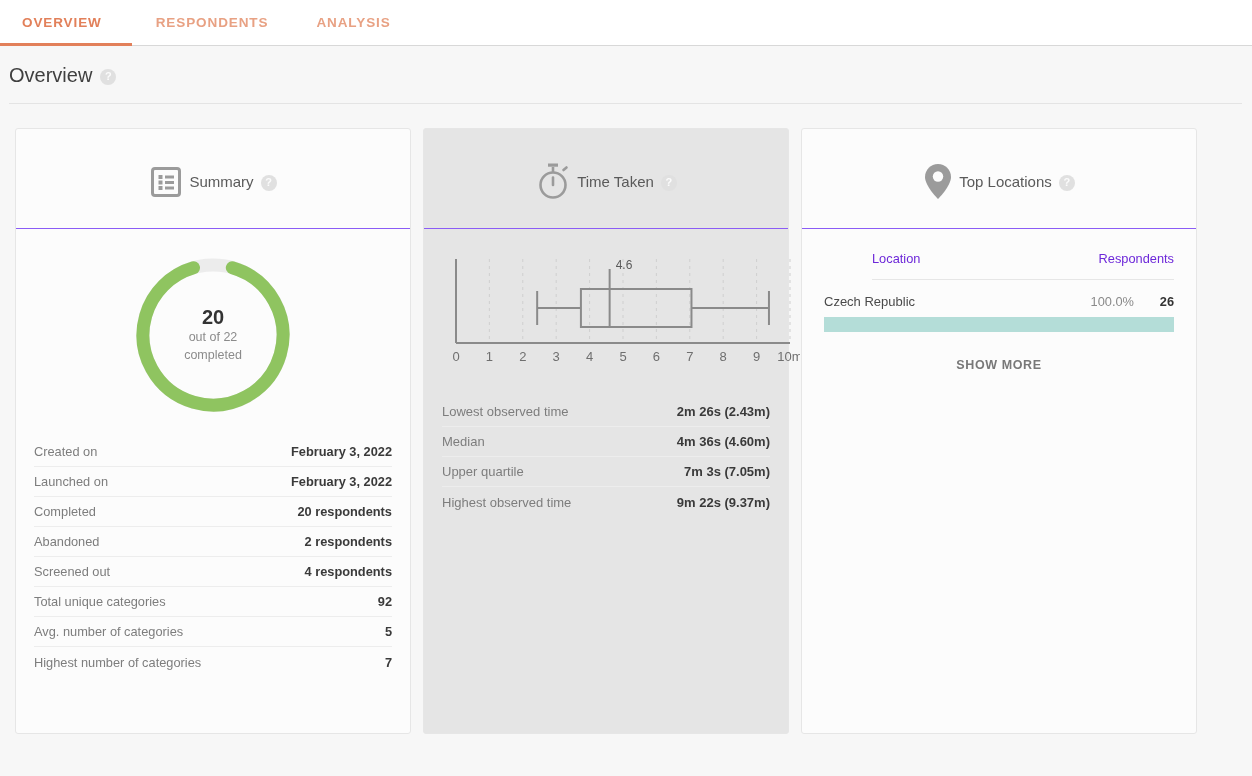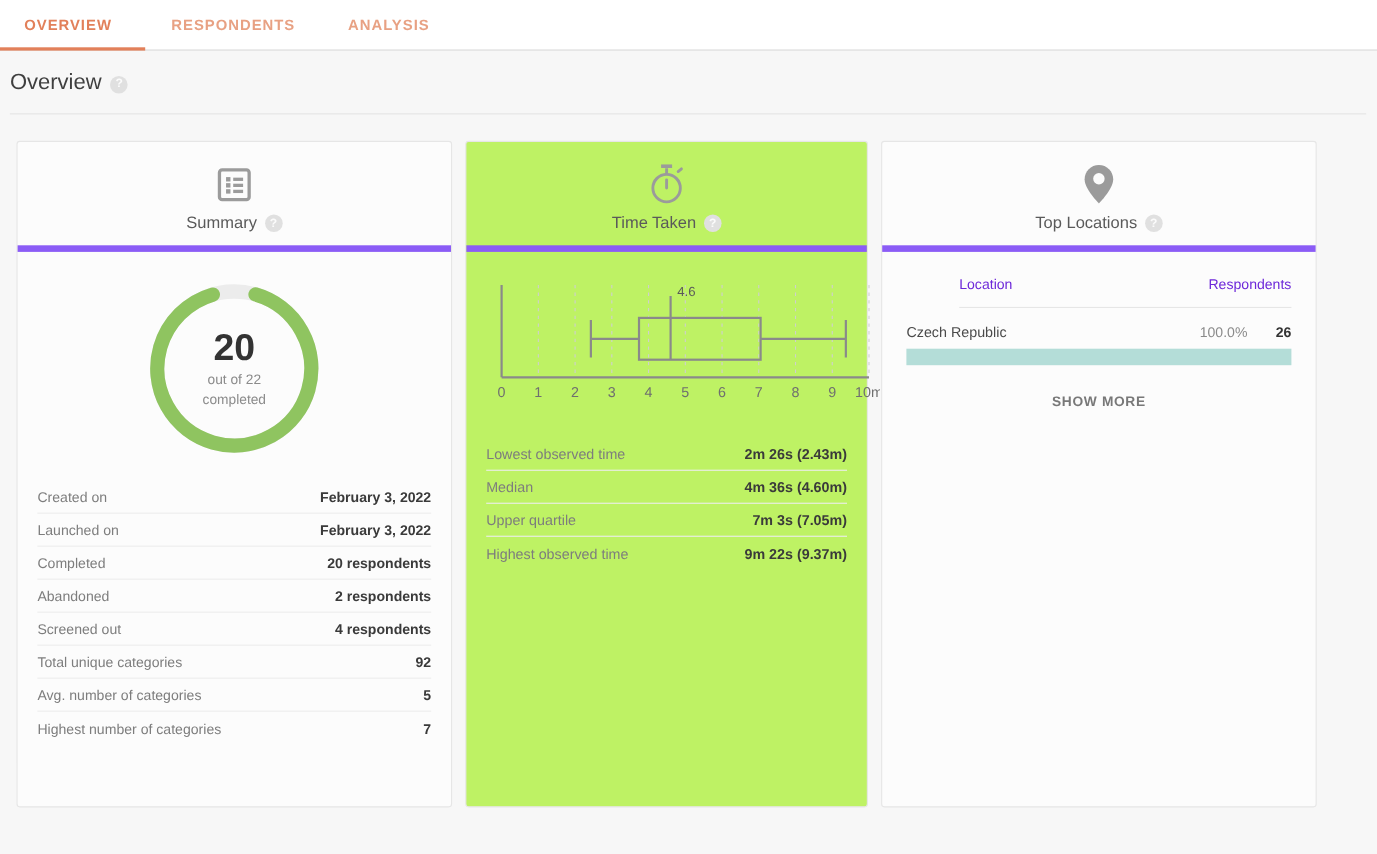--- a/index.html
+++ b/index.html
@@ -91,29 +91,29 @@
   }
   .card {
     background: #fcfcfc;
     border: 1px solid #e6e6e6;
     border-radius: 3px;
     width: 396px;
     height: 606px;
     display: flex;
     flex-direction: column;
   }
-  .card.bright { background: #bef264; width: 366px; }
+  .card.bright { background: #e5e5e5; width: 366px; }
   .card-head {
     height: 100px;
     display: flex;
-    flex-direction: column;
+    flex-direction: row;
     align-items: center;
     justify-content: center;
     gap: 6px;
-    border-bottom: 6px solid #8b5cf6;
+    border-bottom: 1px solid #8b5cf6;
     padding-top: 6px;
   }
   .card-icon { height: 40px; display: flex; align-items: center; justify-content: center; }
   .card-title-row { display: flex; align-items: center; gap: 7px; }
   .card-title { font-size: 15px; color: #5a5a5a; }
 
   
   .donut-wrap {
     display: flex;
     align-items: center;
@@ -123,21 +123,21 @@
   .donut { position: relative; width: 160px; height: 160px; }
   .donut-center {
     position: absolute;
     inset: 0;
     display: flex;
     flex-direction: column;
     align-items: center;
     justify-content: center;
     gap: 1px;
   }
-  .donut-big { font-size: 34px; font-weight: 700; color: #333; line-height: 1.1; }
+  .donut-big { font-size: 20px; font-weight: 700; color: #333; line-height: 1.1; }
   .donut-sub { font-size: 12.5px; color: #8b8b8b; line-height: 1.35; }
 
   
   .kv { padding: 0 18px 0 18px; }
   .kv-row {
     display: flex;
     align-items: center;
     justify-content: space-between;
     height: 30px;
     border-bottom: 1px solid #ededed;

